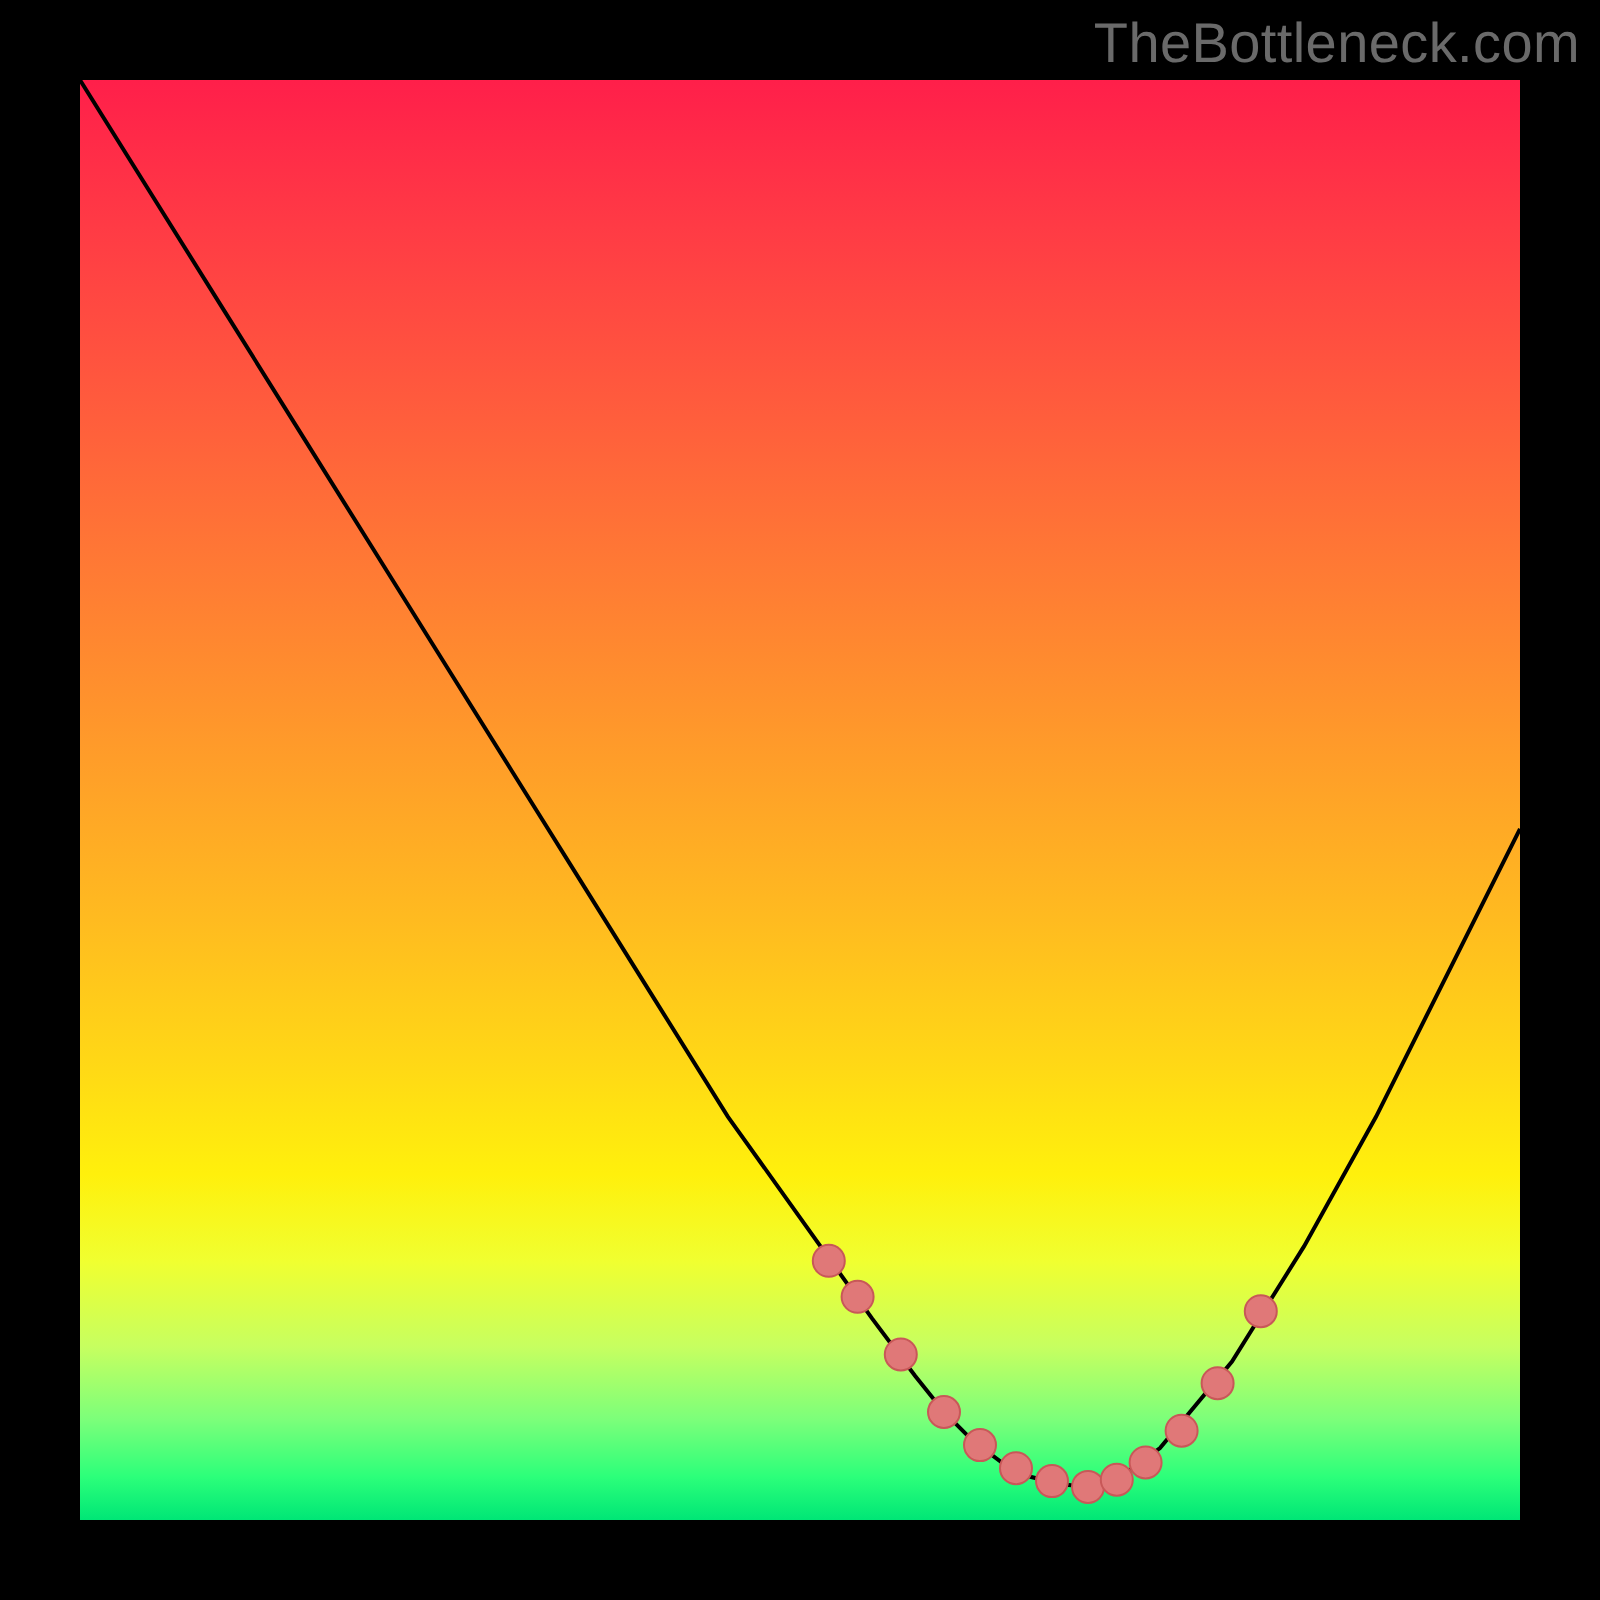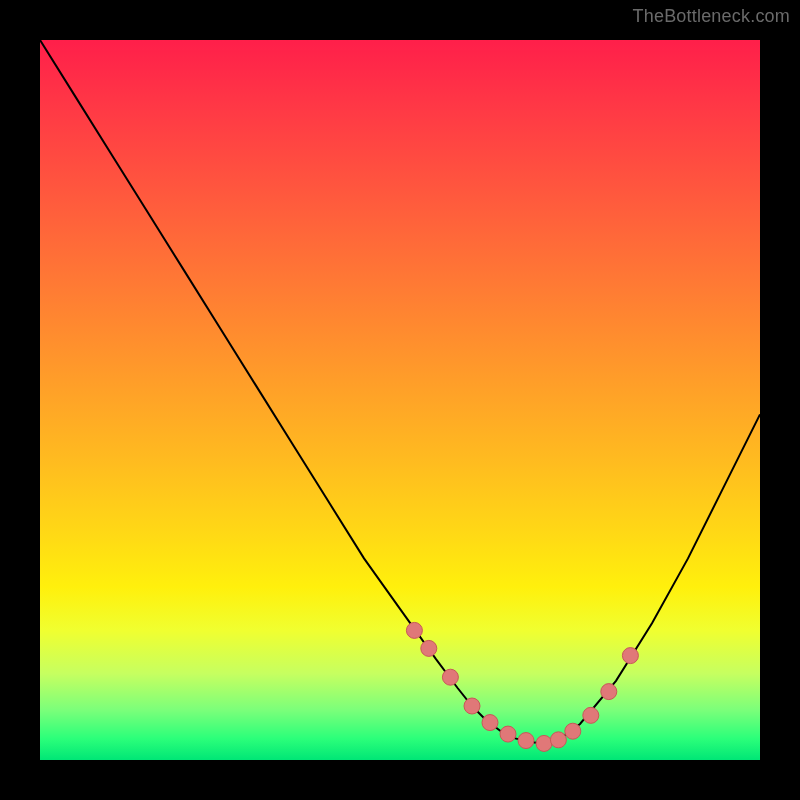--- a/index.html
+++ b/index.html
@@ -47,21 +47,21 @@
     top: 0;
     width: 720px;
     height: 720px;
     overflow: visible;
   }
   .watermark {
     position: absolute;
     top: 6px;
     right: 10px;
     color: #6a6a6a;
-    font-size: 18px;
+    font-size: 28px;
     letter-spacing: 0.2px;
   }
 </style>
 </head>
 <body>
 
 <div class="frame">
 
   <div class="plot-area">
     <svg id="chart-svg" viewBox="0 0 720 720">

